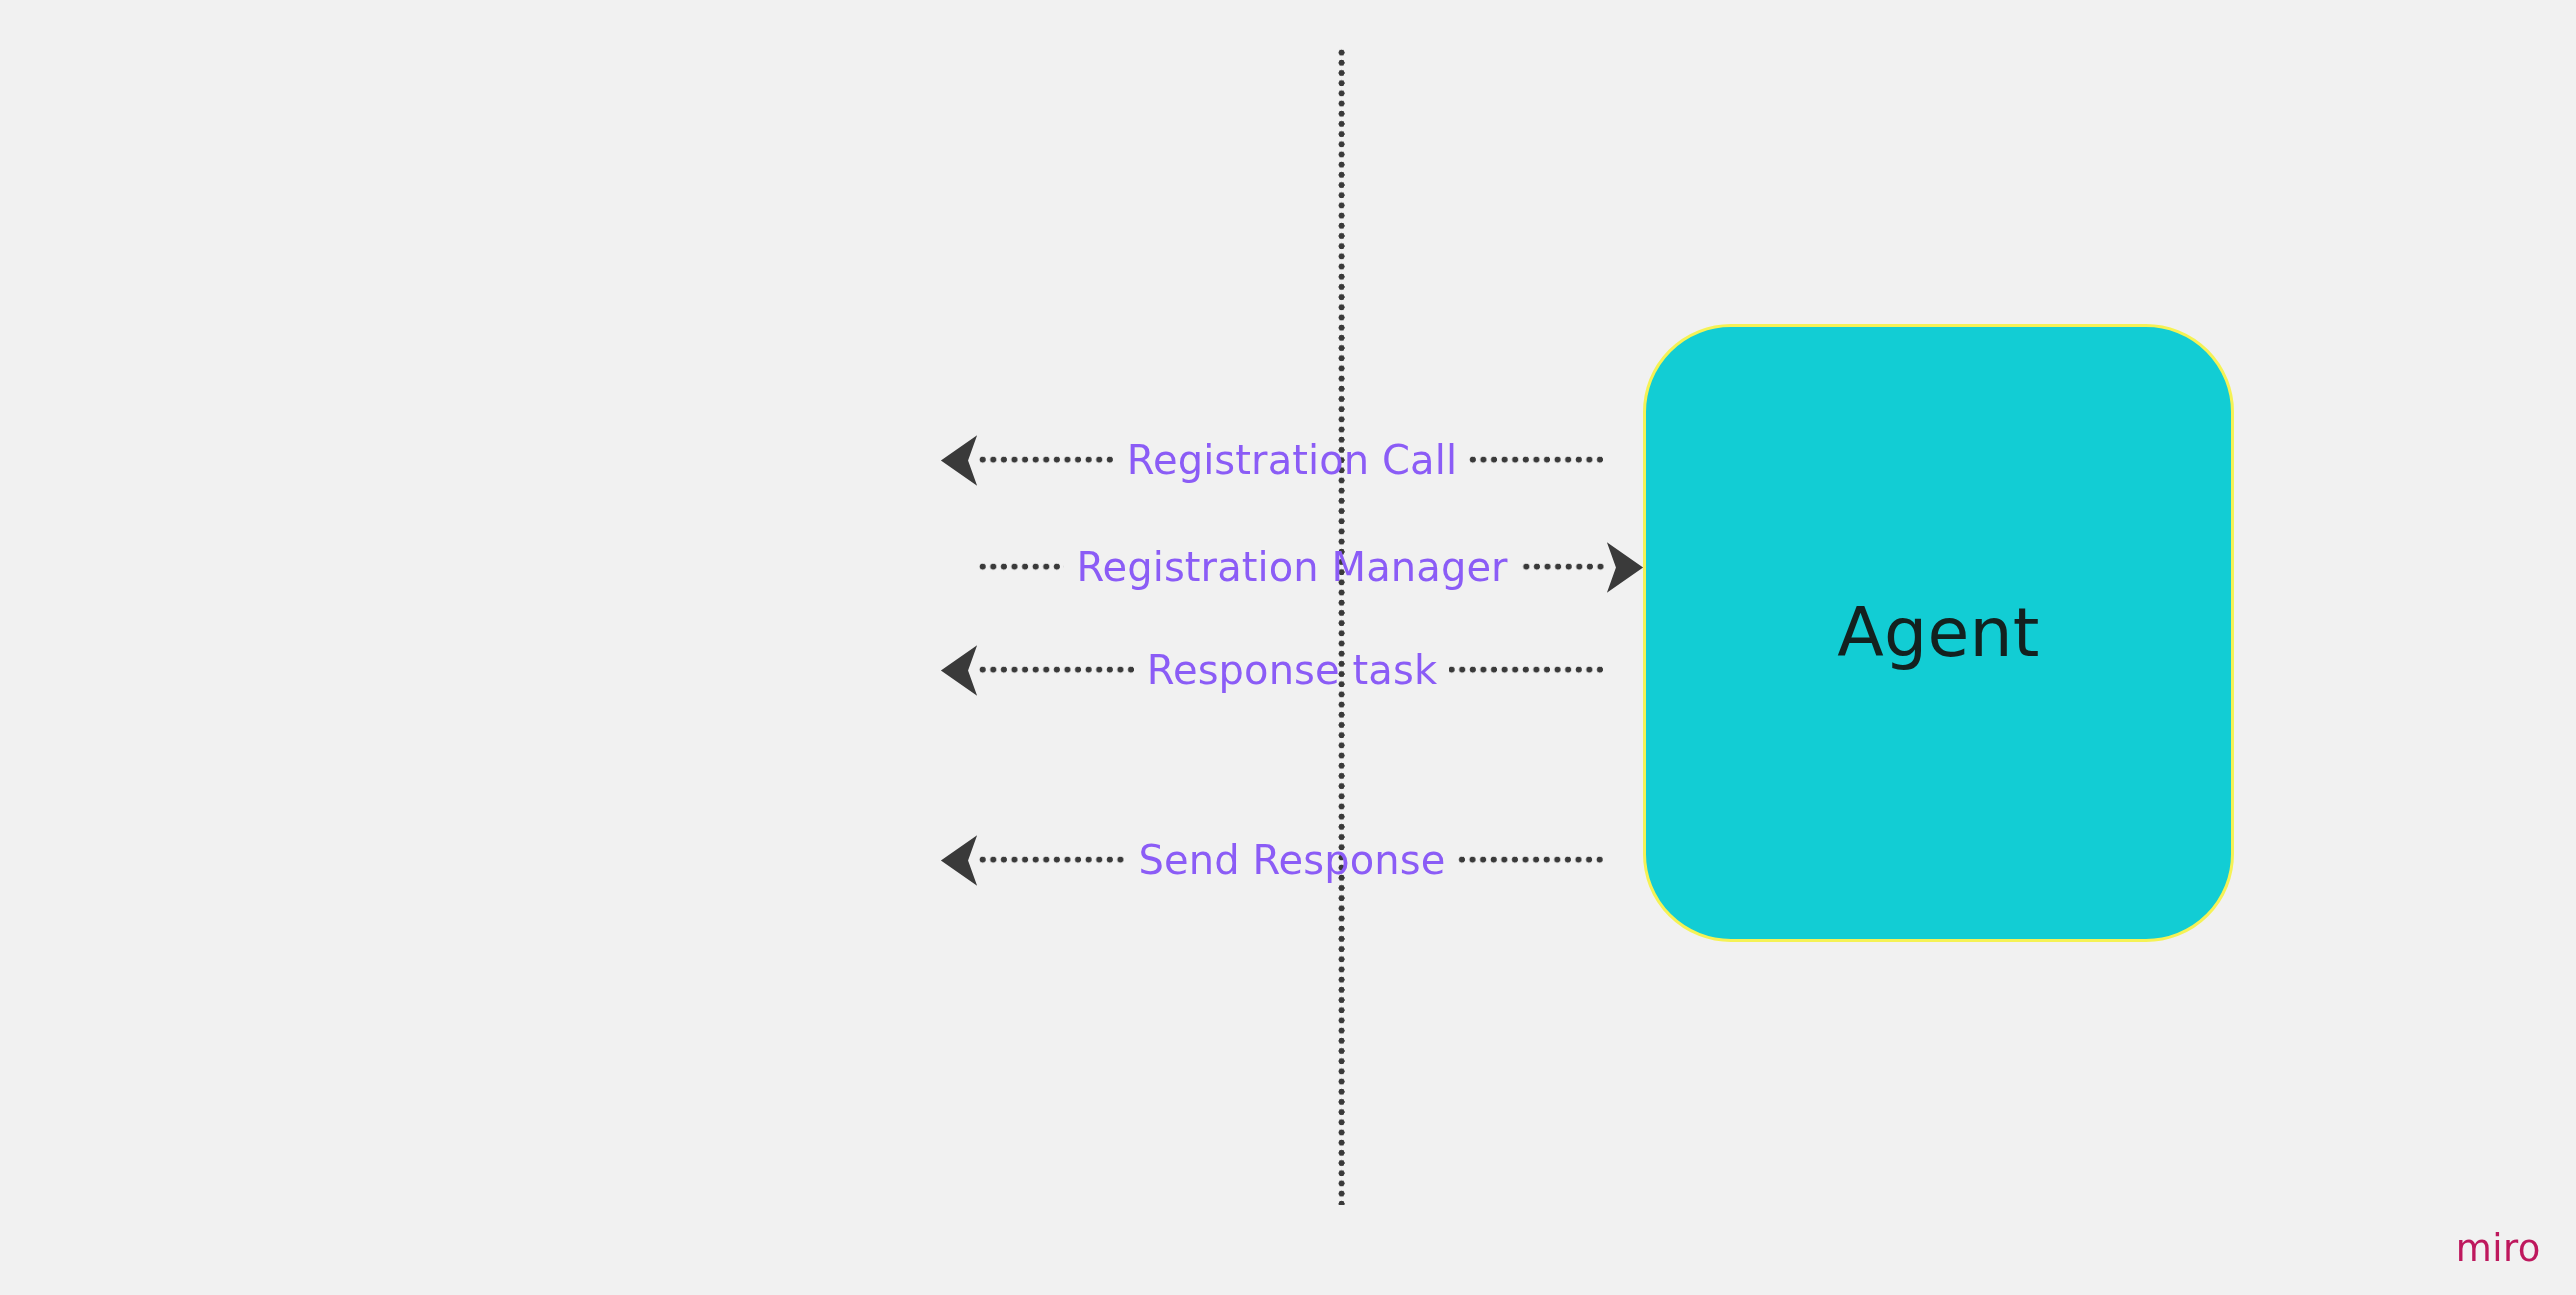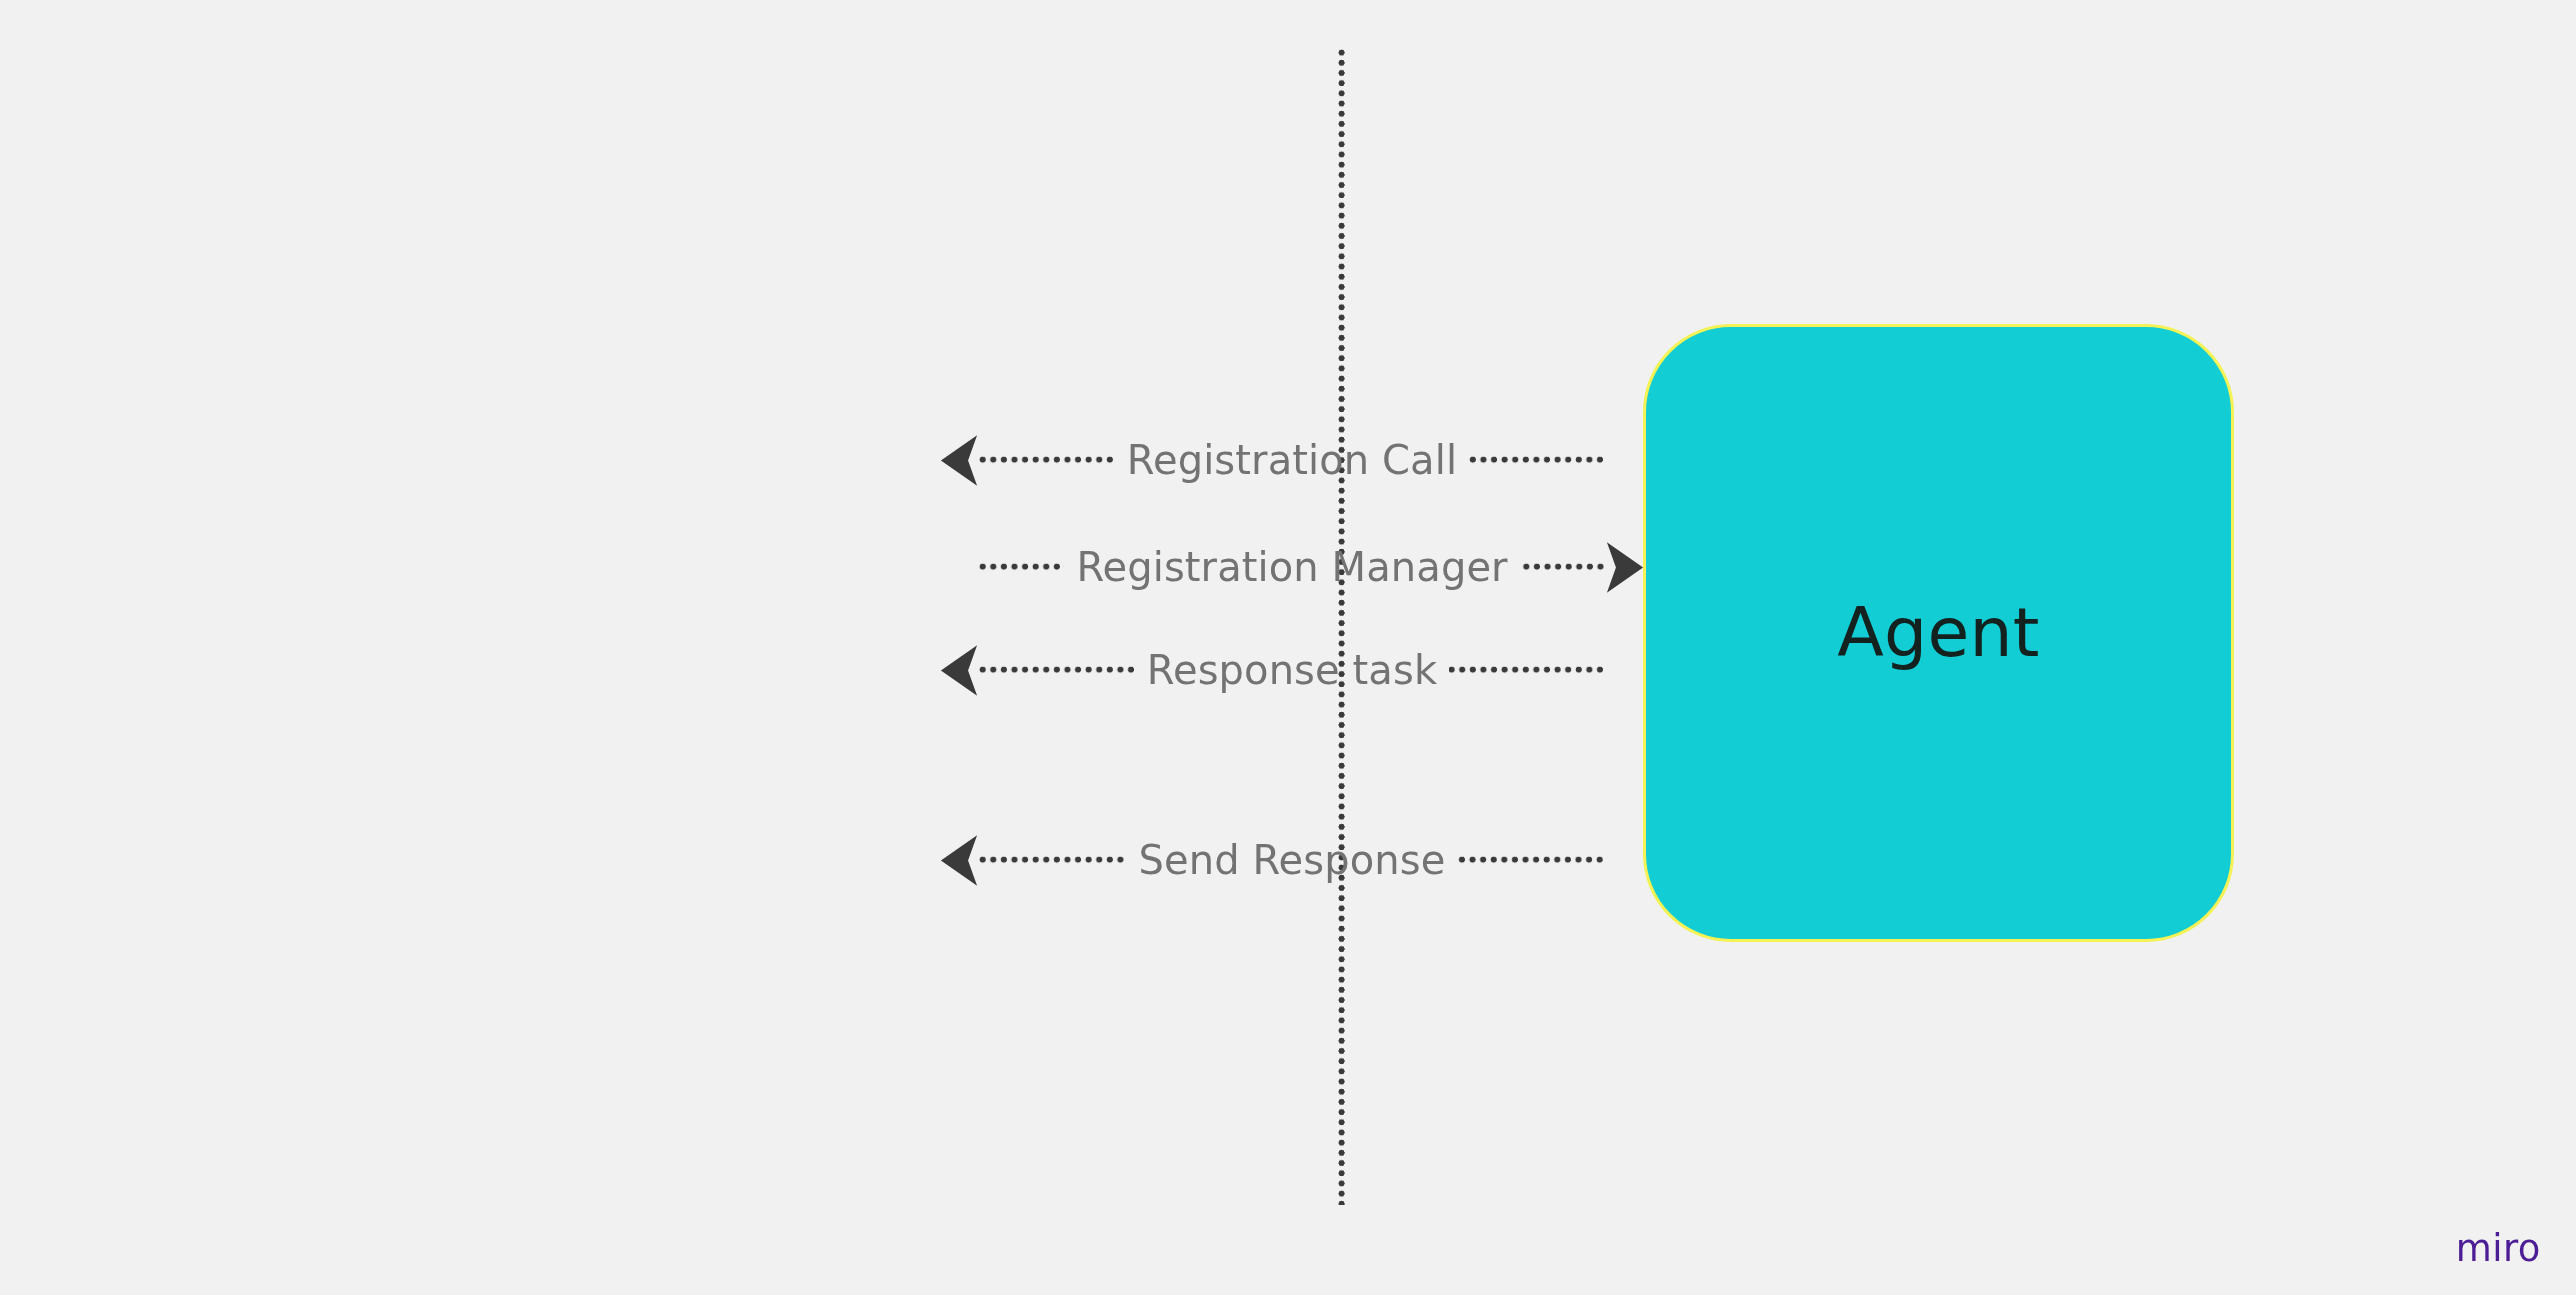--- a/index.html
+++ b/index.html
@@ -85,21 +85,21 @@
     background-repeat: repeat-x;
     background-position: left center;
   }
   .msg-seg.right-seg {
     background-position: right center;
   }
   .msg-label {
     flex: 0 0 auto;
     font-size: 40px;
     line-height: 1;
-    color: #737373;
+    color: #8b5cf6;
     white-space: nowrap;
     padding: 0 12px;
     letter-spacing: 0.1px;
   }
   .arrow {
     flex: 0 0 auto;
     width: 38px;
     height: 53px;
     display: block;
   }
@@ -107,21 +107,21 @@
     visibility: hidden;
   }
   .arrow svg { display: block; }
 
   
   #watermark {
     position: absolute;
     right: 35px;
     bottom: 25.6px;
     font-size: 37px;
-    color: #4c1d95;
+    color: #be185d;
     letter-spacing: 0.5px;
     font-weight: 400;
   }
 </style>
 </head>
 <body>
 
 <div id="canvas">
 
   <div class="lifeline"></div>

